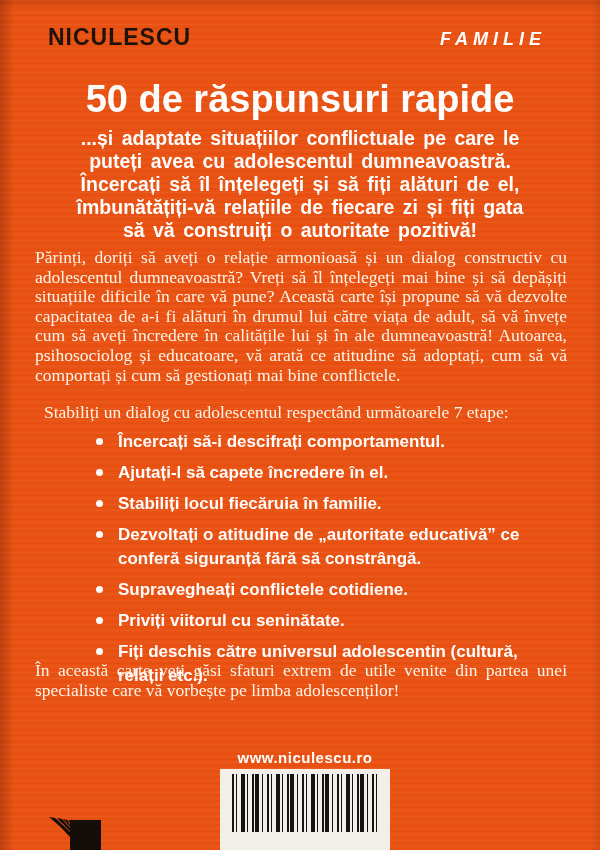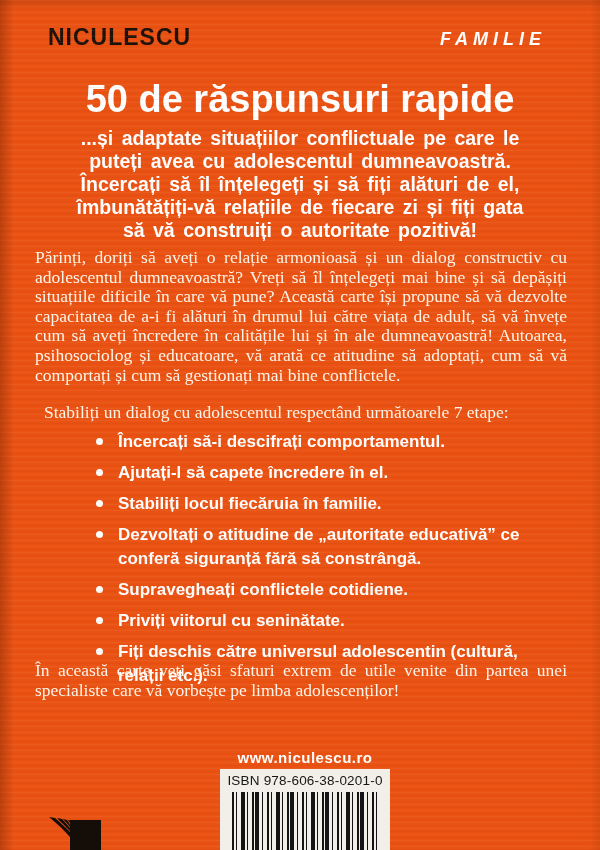--- a/index.html
+++ b/index.html
@@ -130,21 +130,20 @@
     <li><span class="dot"></span><span>Supravegheați conflictele cotidiene.</span></li>
     <li><span class="dot"></span><span>Priviți viitorul cu seninătate.</span></li>
     <li><span class="dot"></span><span>Fiți deschis către universul adolescentin (cultură, relații etc.).</span></li>
   </ul>
 
   <div class="serif-par par-closing">În această carte veți găsi sfaturi extrem de utile venite din partea unei specialiste care vă vorbește pe limba adolescenților!</div>
 
   <div class="website">www.niculescu.ro</div>
 
   <div class="isbn-box">
-    <div class="isbn-text">ISBN 978-606-38-0201-0</div>
     <div class="barcode"></div>
   </div>
 
   <div class="logo">
     <svg viewBox="0 0 52 33" xmlns="http://www.w3.org/2000/svg" aria-hidden="true">
       <rect x="21" y="3" width="31" height="30" fill="#140d08"></rect>
       <path d="M21 20 C 12 10, 5 4, 0 0 L 6 1 C 12 6, 17 11, 21 15 Z" fill="#140d08"></path>
       <path d="M21 14 C 14 7, 10 3, 8 1 L 13 2 C 17 6, 19 9, 21 11 Z" fill="#140d08"></path>
       <path d="M21 10 C 17 5, 15 3, 14 2 L 18 3 C 20 5.5, 20.5 7, 21 8 Z" fill="#140d08"></path>
       <path d="M21 6 C 19.5 4, 19 3.4, 18.5 3 L 21 3.4 Z" fill="#140d08"></path>

